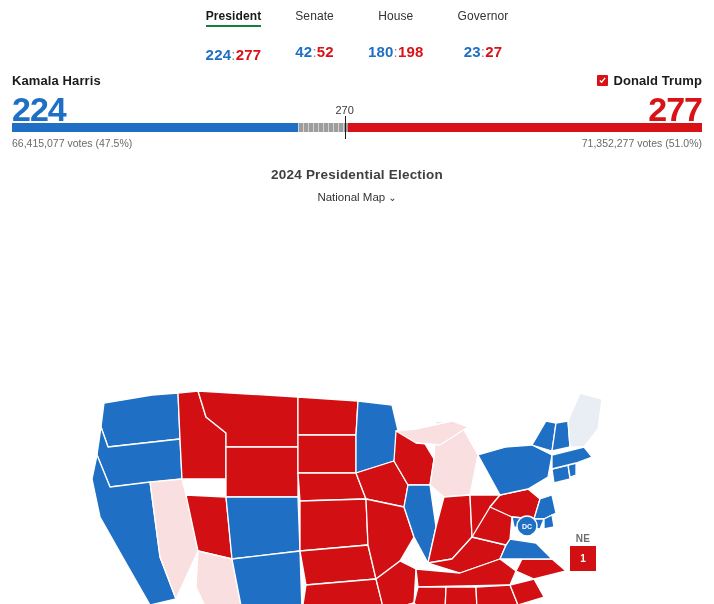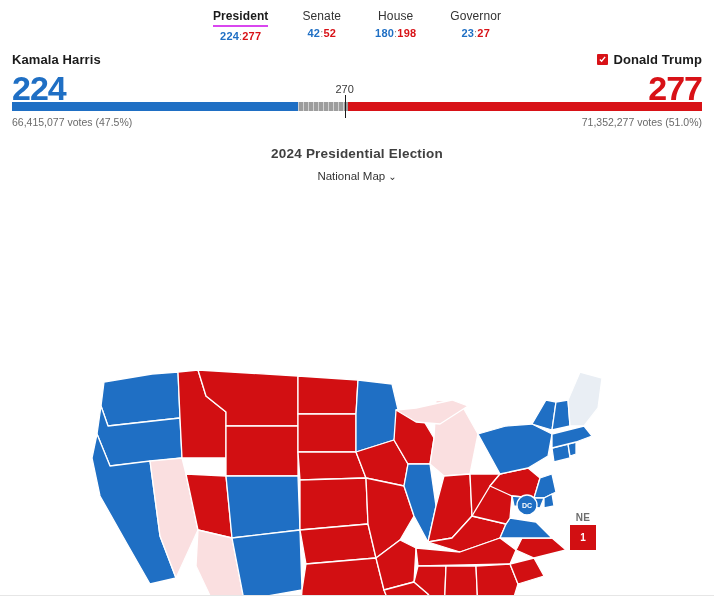--- a/index.html
+++ b/index.html
@@ -29,27 +29,27 @@
     cursor: pointer;
   }
   .office-name {
     font-size: 12px;
     color: #333333;
     letter-spacing: .1px;
   }
   .office-tab.active .office-name {
     font-weight: bold;
     color: #1a1a1a;
-    border-bottom: 2px solid #d946ef;
+    border-bottom: 2px solid #15803d;
     padding-bottom: 1px;
   }
   .office-score {
-    font-size: 11px;
-    font-weight: bold;
-    margin-top: 3px;
+    font-size: 15px;
+    font-weight: bold;
+    margin-top: 19px;
     letter-spacing: .2px;
   }
   .dem-num { color: #1f6fc4; }
   .rep-num { color: #d81217; }
   .sep { color: #8d8d8d; font-weight: normal; }
 
   
   .summary {
     position: relative;
     margin-top: 8px;

